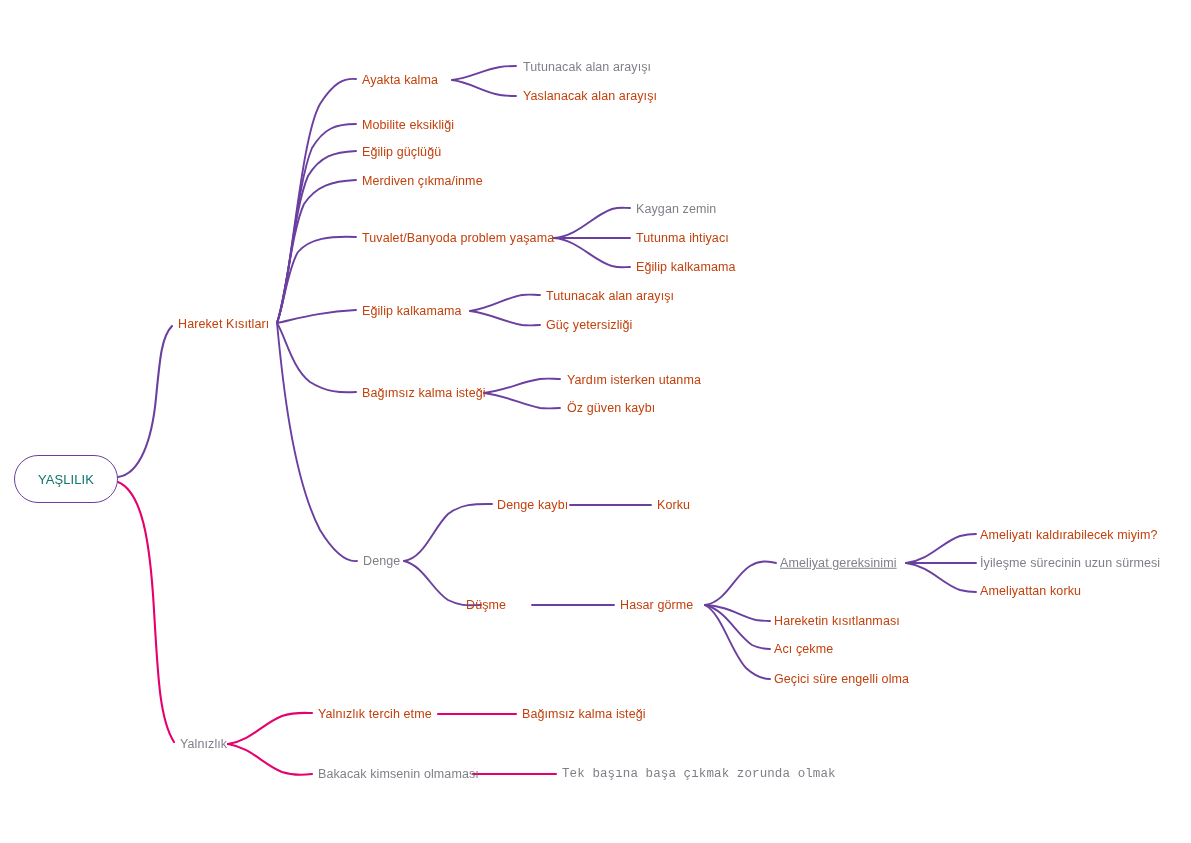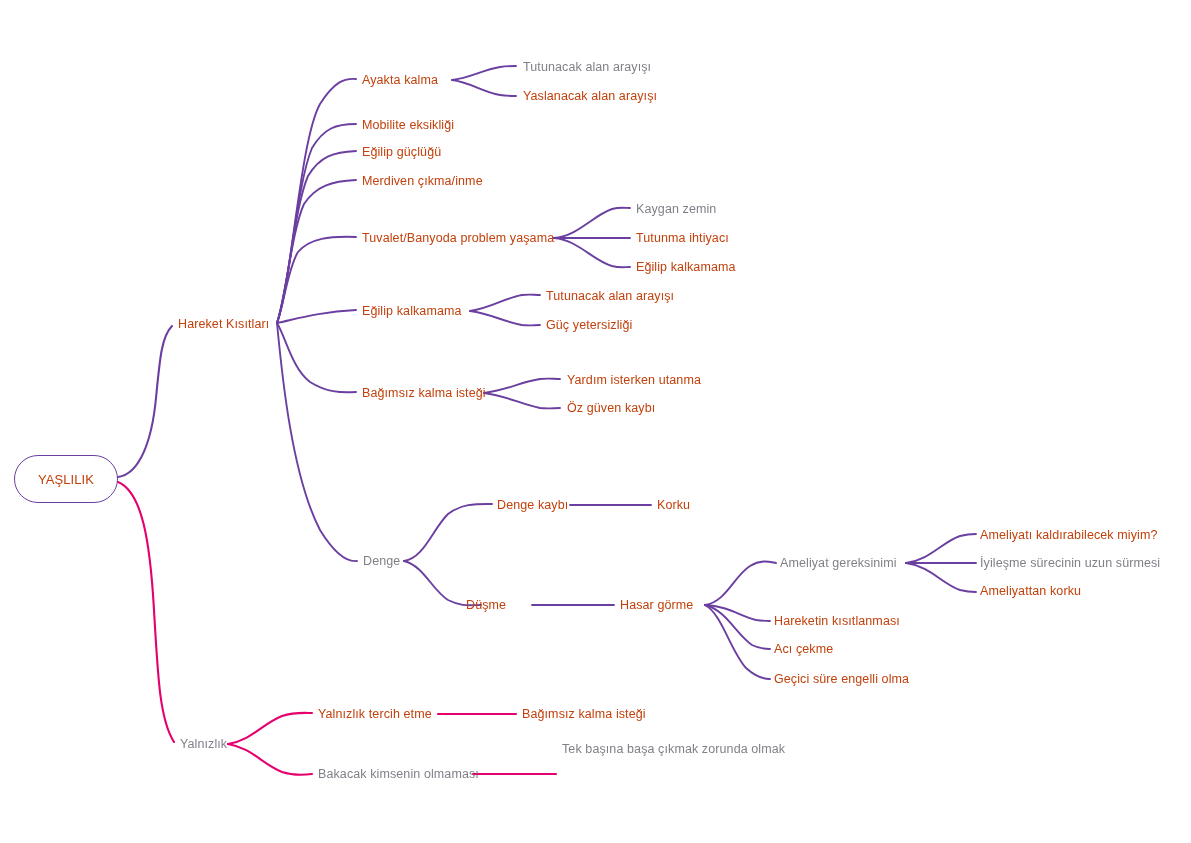--- a/index.html
+++ b/index.html
@@ -36,21 +36,21 @@
     transform: translateY(-50%);
   }
   .node-label.faded {
     color: #6e6e78;
     opacity: 0.88;
   }
   .node-label.root-label {
     position: static;
     transform: none;
     font-size: 13px;
-    color: #c2410c;
+    color: #0f766e;
   }
   #root-node {
     position: absolute;
     left: 14px;
     top: 455px;
     width: 104px;
     height: 48px;
     border: 1.6px solid #6b3fa0;
     border-radius: 24px;
     background: #ffffff;
@@ -146,27 +146,27 @@
   <div class="node-label" style="left:567px; top:380px;">Yardım isterken utanma</div>
   <div class="node-label" style="left:567px; top:408px;">Öz güven kaybı</div>
 
   <div class="node-label faded" style="left:363px; top:561px;">Denge</div>
   <div class="node-label" style="left:497px; top:505px;">Denge kaybı</div>
   <div class="node-label" style="left:657px; top:505px;">Korku</div>
 
   <div class="node-label" style="left:466px; top:605px;">Düşme</div>
   <div class="node-label" style="left:620px; top:605px;">Hasar görme</div>
 
-  <div class="node-label faded" style="left:780px; top:563px;">Ameliyat gereksinimi</div>
+  <div class="node-label faded" style="left:780px; top:563px;text-decoration:underline;">Ameliyat gereksinimi</div>
   <div class="node-label" style="left:980px; top:535px;">Ameliyatı kaldırabilecek miyim?</div>
   <div class="node-label faded" style="left:980px; top:563px;">İyileşme sürecinin uzun sürmesi</div>
   <div class="node-label" style="left:980px; top:591px;">Ameliyattan korku</div>
 
   <div class="node-label" style="left:774px; top:621px;">Hareketin kısıtlanması</div>
   <div class="node-label" style="left:774px; top:649px;">Acı çekme</div>
   <div class="node-label" style="left:774px; top:679px;">Geçici süre engelli olma</div>
 
   <div class="node-label" style="left:318px; top:714px;">Yalnızlık tercih etme</div>
   <div class="node-label" style="left:522px; top:714px;">Bağımsız kalma isteği</div>
   <div class="node-label faded" style="left:318px; top:774px;">Bakacak kimsenin olmaması</div>
-  <div class="node-label faded" style="left:562px; top:749px;">Tek başına başa çıkmak zorunda olmak</div>
+  <div class="node-label faded" style="left:562px; top:774px;font-family:Liberation Mono, monospace;">Tek başına başa çıkmak zorunda olmak</div>
 
 </div>
 
 </body></html>

